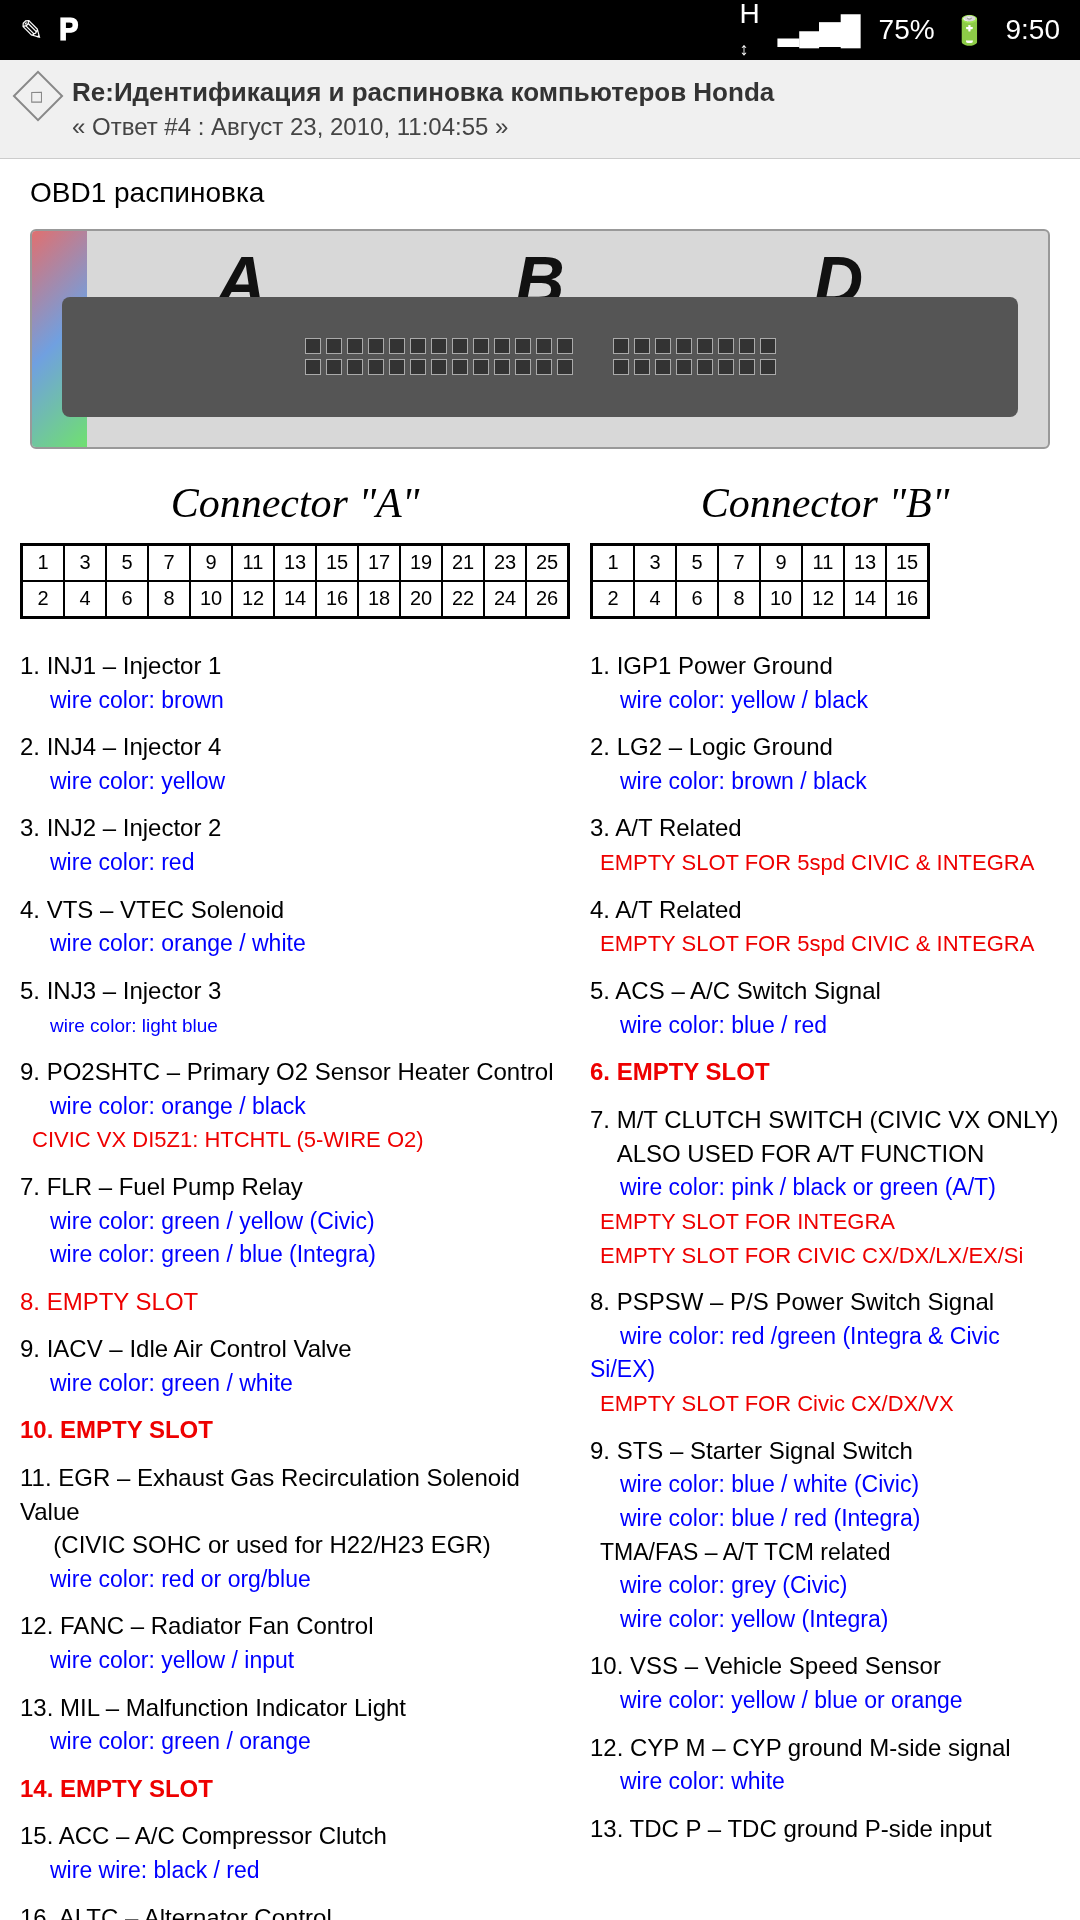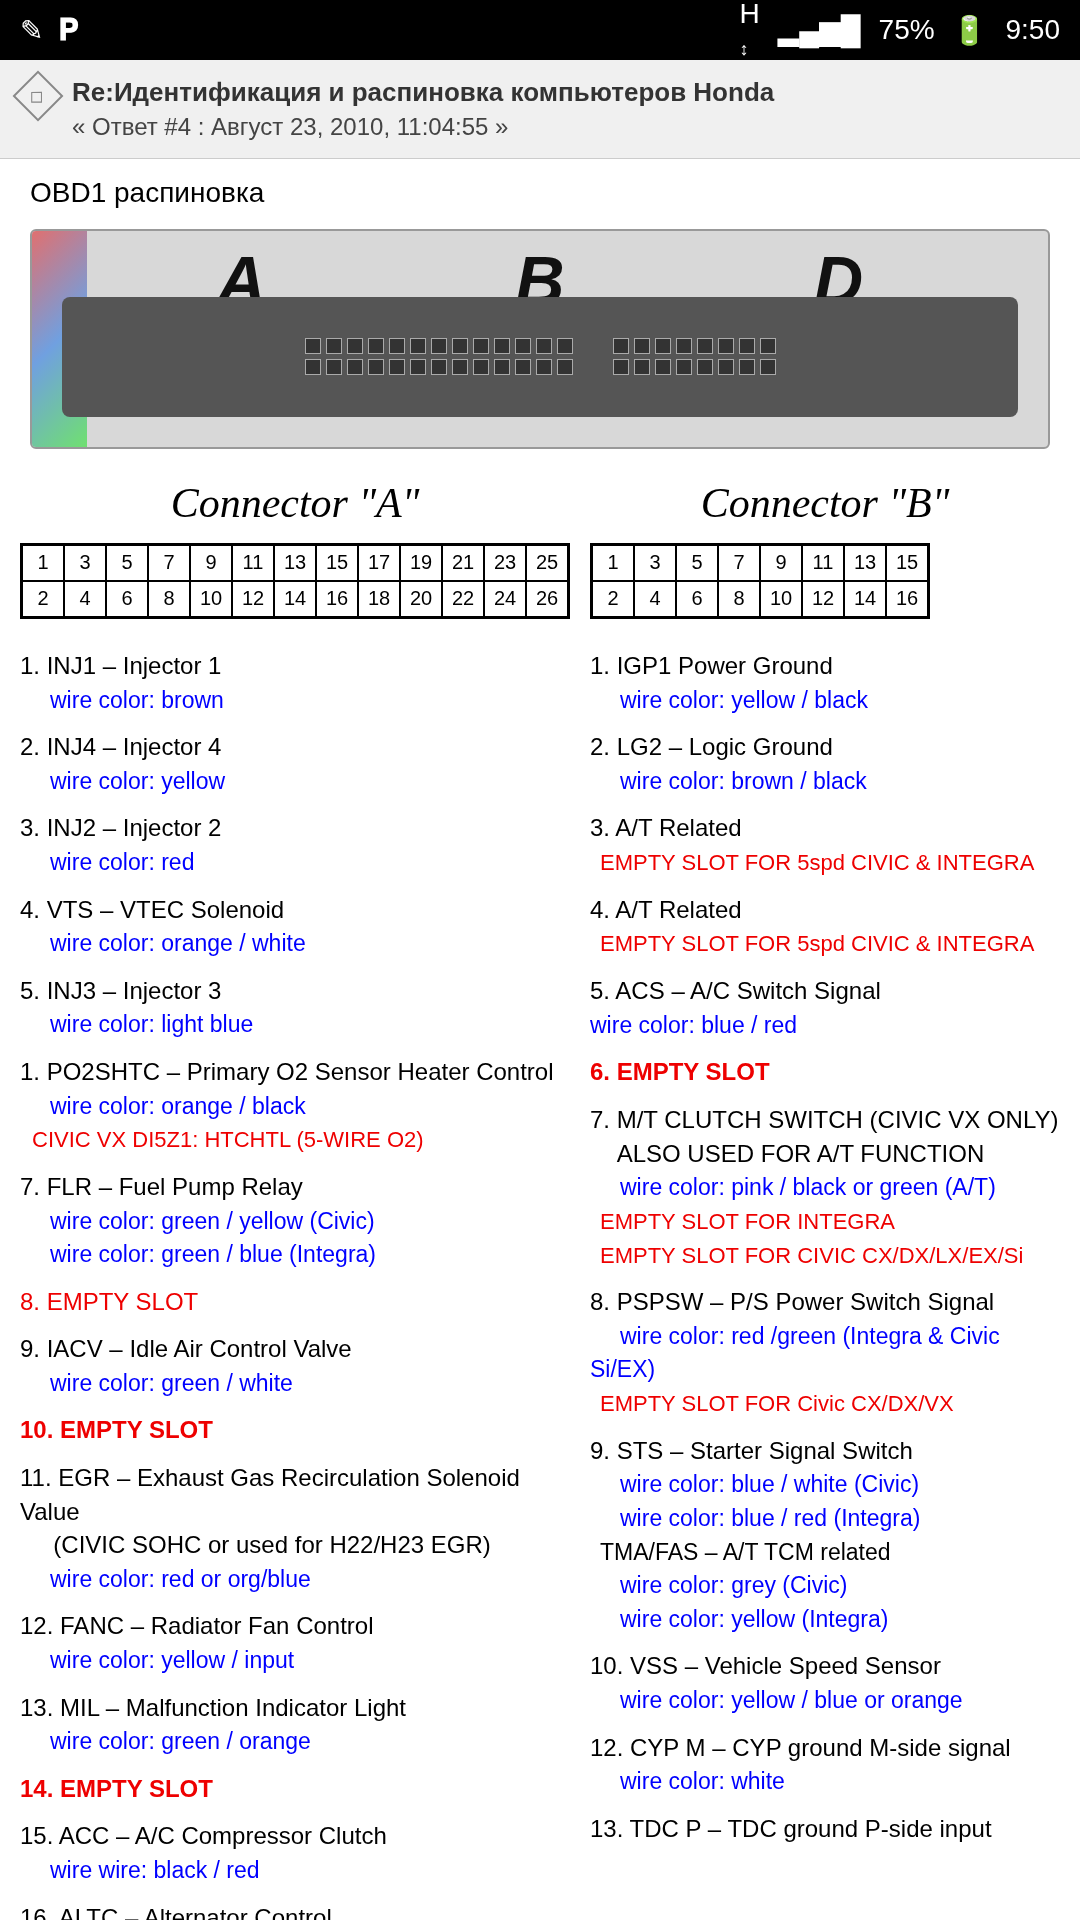--- a/index.html
+++ b/index.html
@@ -282,25 +282,25 @@
         <span style="color:#00f; margin-left:30px; font-size:23px;">wire color: red</span>
       </div>
 
       <div class="pin-entry">
         <span style="color:#000;">4. VTS – VTEC Solenoid</span><br>
         <span style="color:#00f; margin-left:30px; font-size:23px;">wire color: orange / white</span>
       </div>
 
       <div class="pin-entry">
         <span style="color:#000;">5. INJ3 – Injector 3</span><br>
-        <span style="color:#00f; margin-left:30px; font-size:23px;text-align:right;">wire color: light blue</span>
-      </div>
-
-      <div class="pin-entry">
-        <span style="color:#000;">1. PO2SHTC – Primary O2 Sensor Heater Control</span><br>
+        <span style="color:#00f; margin-left:30px; font-size:19px;text-align:right;">wire color: light blue</span>
+      </div>
+
+      <div class="pin-entry">
+        <span style="color:#000;">9. PO2SHTC – Primary O2 Sensor Heater Control</span><br>
         <span style="color:#00f; margin-left:30px; font-size:23px;">wire color: orange / black</span><br>
         <span style="color:#e00; margin-left:12px; font-size:22px;">CIVIC VX DI5Z1: HTCHTL (5-WIRE O2)</span>
       </div>
 
       <div class="pin-entry">
         <span style="color:#000;">7. FLR – Fuel Pump Relay</span><br>
         <span style="color:#00f; margin-left:30px; font-size:23px;">wire color: green / yellow (Civic)</span><br>
         <span style="color:#00f; margin-left:30px; font-size:23px;">wire color: green / blue (Integra)</span>
       </div>
 
@@ -394,21 +394,21 @@
         <span style="color:#e00; margin-left:10px; font-size:22px;">EMPTY SLOT FOR 5spd CIVIC &amp; INTEGRA</span>
       </div>
 
       <div class="pin-entry">
         <span style="color:#000;">4. A/T Related</span><br>
         <span style="color:#e00; margin-left:10px; font-size:22px;">EMPTY SLOT FOR 5spd CIVIC &amp; INTEGRA</span>
       </div>
 
       <div class="pin-entry">
         <span style="color:#000;">5. ACS – A/C Switch Signal</span><br>
-        <span style="color:#00f; font-size:23px;text-align:right;">wire color: blue / red</span>
+        <span style="color:#00f; margin-left:30px; font-size:23px;text-align:right;">wire color: blue / red</span>
       </div>
 
       <div class="pin-entry">
         <span style="color:#e00; font-weight:bold;">6. EMPTY SLOT</span>
       </div>
 
       <div class="pin-entry">
         <span style="color:#000;">7. M/T CLUTCH SWITCH (CIVIC VX ONLY)<br>&nbsp;&nbsp;&nbsp;&nbsp;ALSO USED FOR A/T FUNCTION</span><br>
         <span style="color:#00f; margin-left:30px; font-size:23px;">wire color: pink / black or green (A/T)</span><br>
         <span style="color:#e00; margin-left:10px; font-size:22px;">EMPTY SLOT FOR INTEGRA</span><br>

